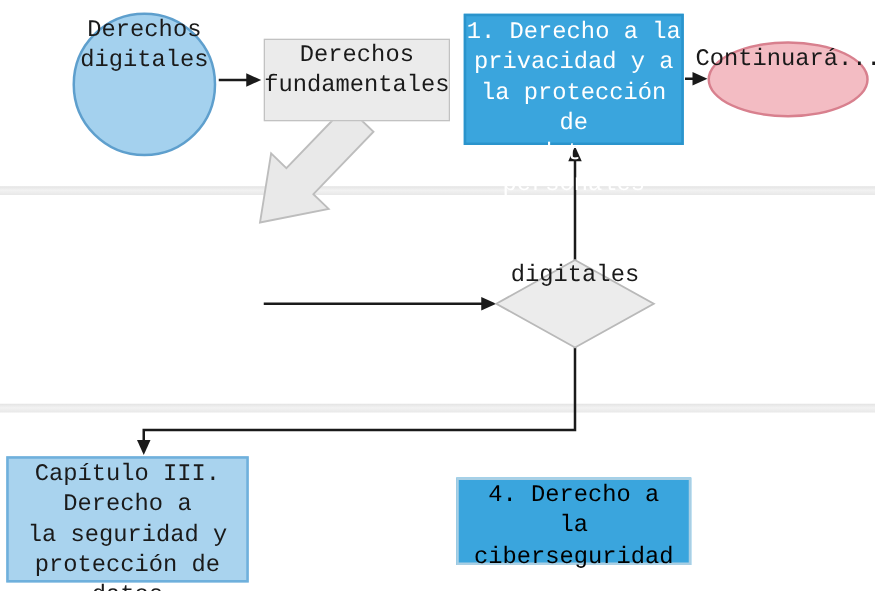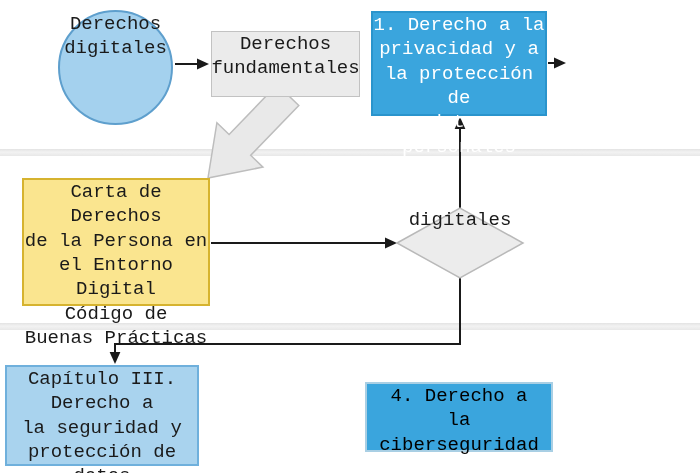--- a/index.html
+++ b/index.html
@@ -93,28 +93,24 @@
 fundamentales</span>
   </div>
 
   <div class="node" id="n-priv">
     <span class="lbl">1. Derecho a la
 privacidad y a
 la protección de
 datos personales</span>
   </div>
 
+  <div class="node" id="n-cont">
+    <span class="lbl">Continuará...</span>
+  </div>
 
-  <div class="node" id="n-carta">
-    <span class="lbl">Carta de Derechos
-de la Persona en
-el Entorno Digital
-Código de
-Buenas Prácticas</span>
-  </div>
 
   <div class="node" id="n-ejemplos">
     <span class="lbl">digitales</span>
   </div>
 
   <div class="node" id="n-cap">
     <span class="lbl">Capítulo III. Derecho a
 la seguridad y
 protección de datos
 personales</span>

